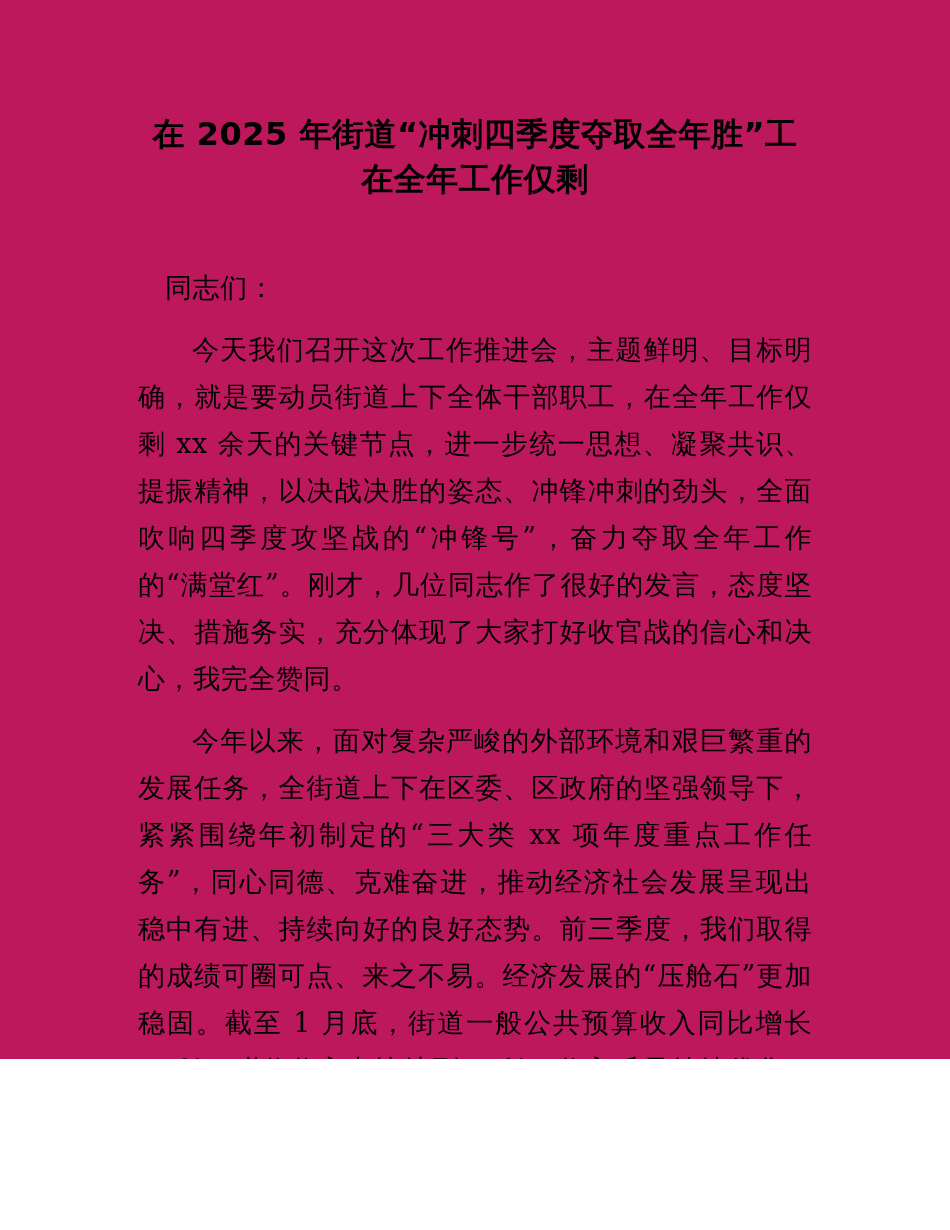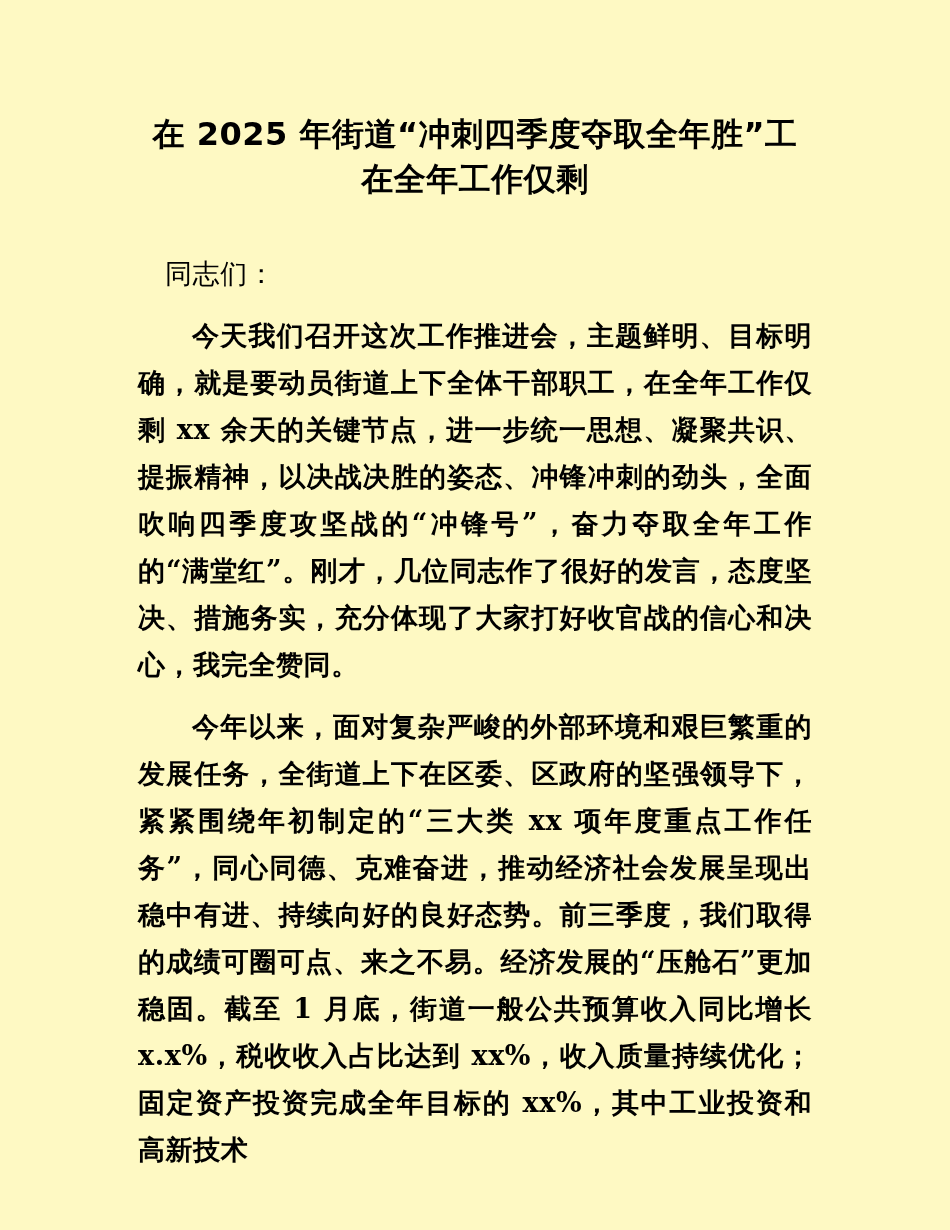--- a/index.html
+++ b/index.html
@@ -9,22 +9,22 @@
     padding: 0;
     background: #ffffff;
   }
   body {
     font-family: "Liberation Serif", "DejaVu Serif", serif;
     color: #000000;
   }
   .page {
     position: relative;
     width: 950px;
-    height: 1230px;
-    background: #fef9c3;
+    height: 1059px;
+    background: #be185d;
     overflow: hidden;
   }
   .content {
     position: absolute;
     left: 138px;
     top: 0;
     width: 674px;
   }
 
   
@@ -36,38 +36,37 @@
     font-weight: 700;
     font-size: 32px;
     line-height: 45px;
     letter-spacing: 0.5px;
     color: #000000;
     text-rendering: optimizeLegibility;
   }
 
   
   .body-text {
-    margin-top: 48px;
+    margin-top: 62px;
   }
   .para {
     margin: 0;
     font-family: "DejaVu Serif", "Liberation Serif", serif;
     font-size: 27px;
     line-height: 47px;
     color: #000000;
     text-align: justify;
     text-justify: inter-character;
     letter-spacing: 0.6px;
     word-break: break-all;
     font-weight: 400;
     -webkit-font-smoothing: antialiased;
   }
   .para + .para {
     margin-top: 15px;
-    font-weight: bold;
   }
   .para.indent {
     text-indent: 2em;
   }
   .para.salutation {
     text-indent: 1em;
     text-align: left;
   }
   .para.last {
     text-align: justify;

